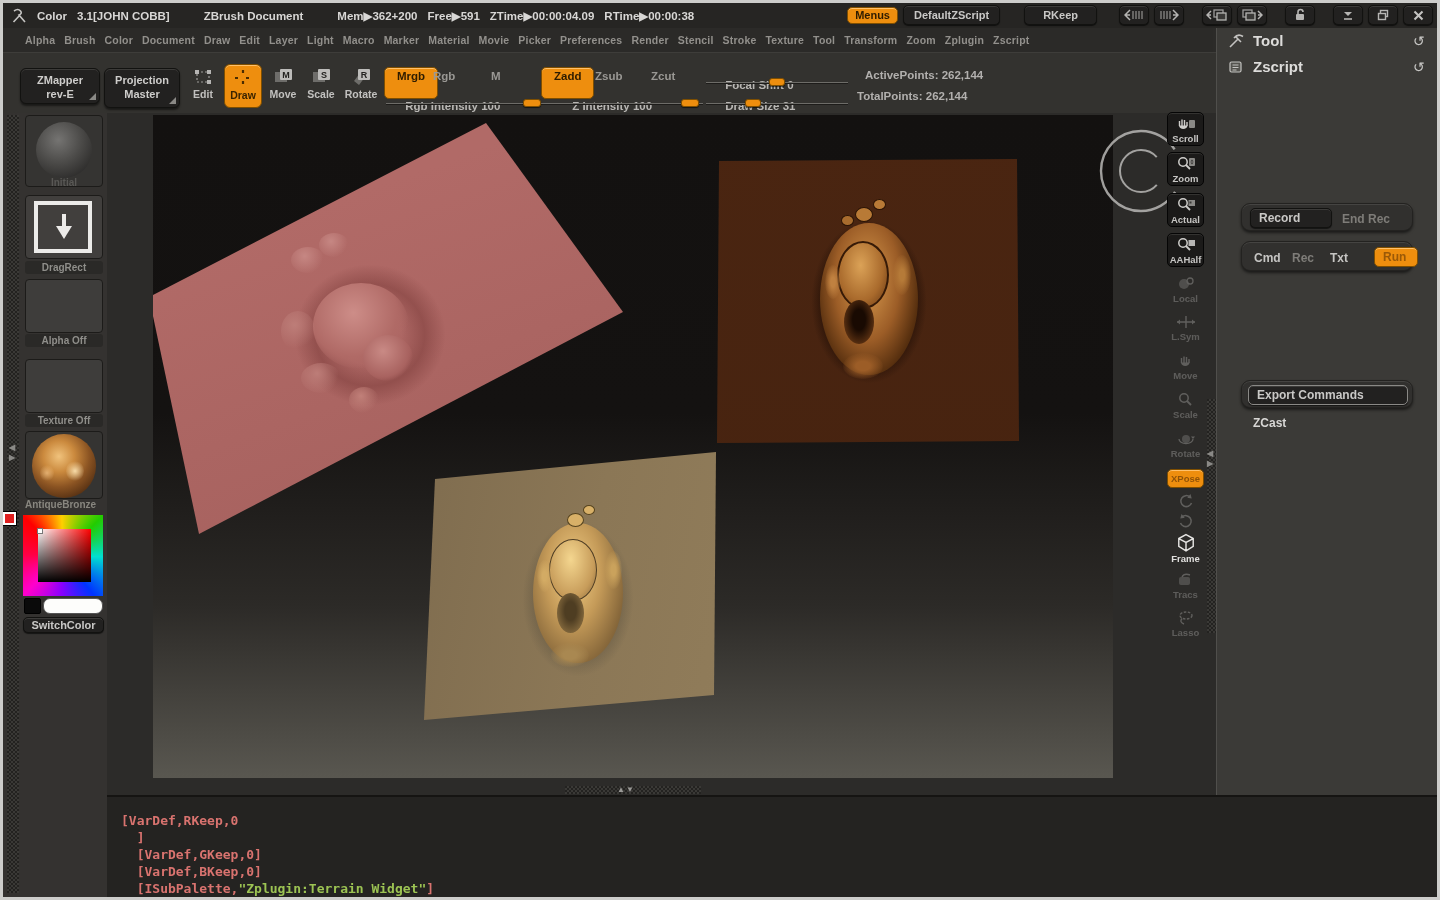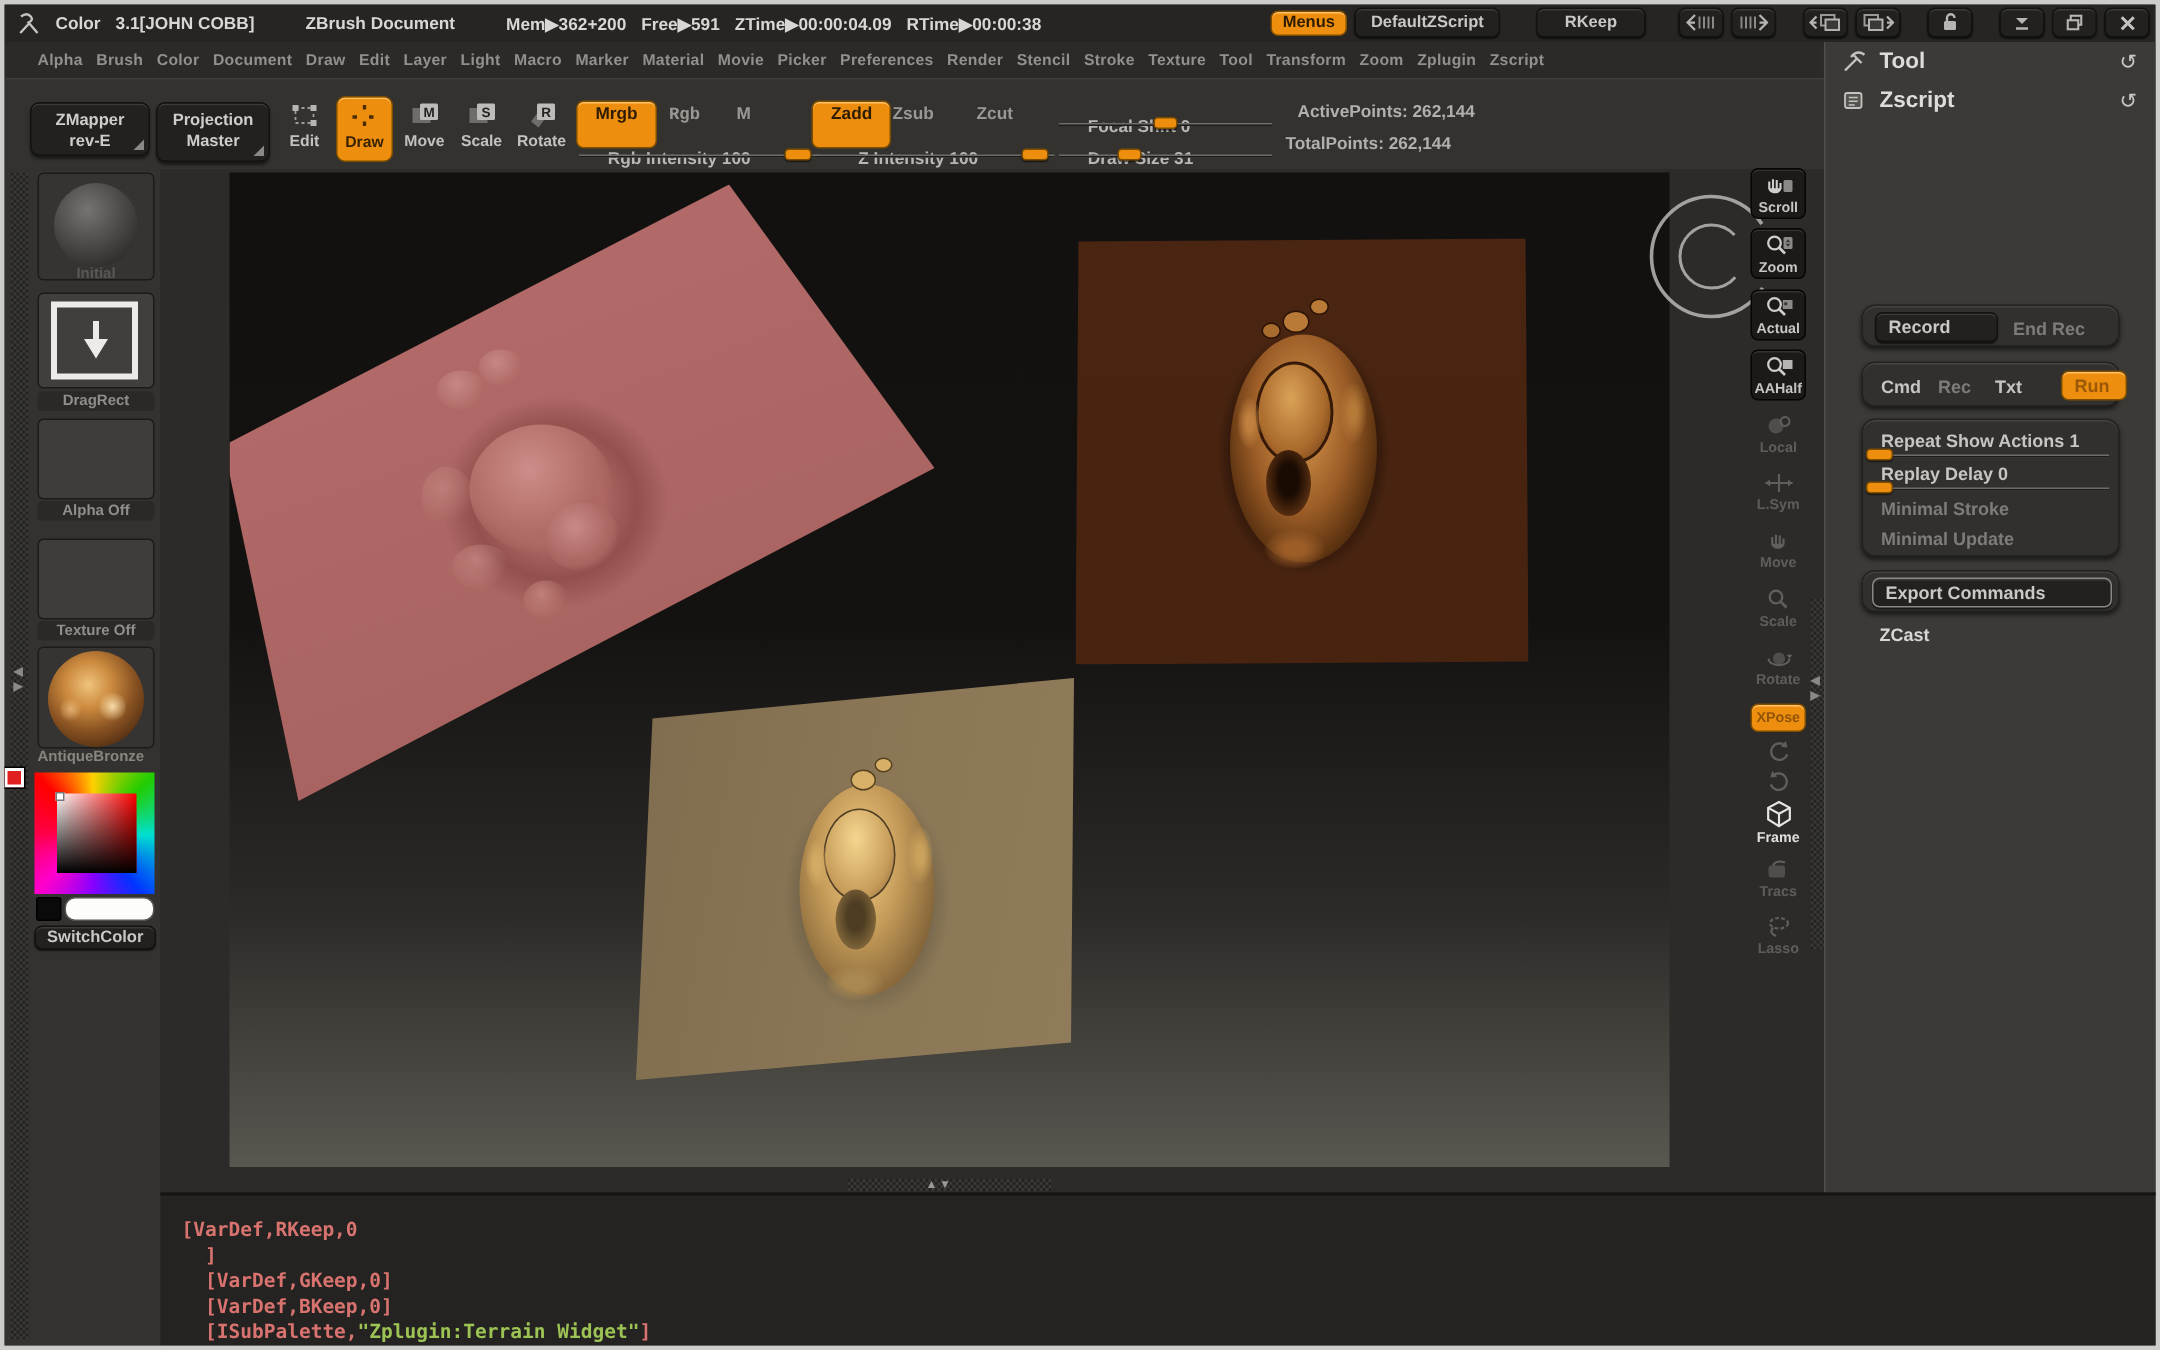--- a/index.html
+++ b/index.html
@@ -246,21 +246,21 @@
         <svg width="20" height="18" viewBox="0 0 20 18">
             <path d="M3 13 l6 -8 5 4 -6 8 z" fill="#6e6d6a"></path>
             <rect x="7" y="1" width="12" height="11" rx="1" fill="#bdbcba"></rect>
             <text x="13" y="10" font-size="9" font-family="Liberation Sans, sans-serif" font-weight="bold" fill="#232220" text-anchor="middle">R</text>
           </svg>
       </div>
       <div>Rotate</div>
     </div>
 
     <div class="btn orange chip" style="left:381px;top:14px;">Mrgb</div>
-    <div class="shelftxt" style="left:443px;top:17px;font-family:Liberation Mono, monospace;">Rgb</div>
+    <div class="shelftxt" style="left:430px;top:17px;">Rgb</div>
     <div class="shelftxt" style="left:488px;top:17px;">M</div>
     <div class="slab" style="left:383px;top:35px;">
       <span>Rgb Intensity</span> <span>100</span>
     </div>
     <div class="track" style="left:383px;top:50px;width:160px;"></div>
     <div class="handle" style="left:520px;top:46px;"></div>
 
     <div class="btn orange chip" style="left:538px;top:14px;">Zadd</div>
     <div class="shelftxt" style="left:592px;top:17px;">Zsub</div>
     <div class="shelftxt" style="left:648px;top:17px;">Zcut</div>
@@ -554,34 +554,20 @@
       <div class="gtxt" style="left:100px;top:8px;">End Rec</div>
     </div>
 
     <div class="group" style="left:24px;top:213px;width:172px;height:30px;">
       <div class="gtxt bright" style="left:12px;top:9px;">Cmd</div>
       <div class="gtxt" style="left:50px;top:9px;">Rec</div>
       <div class="gtxt bright" style="left:88px;top:9px;">Txt</div>
       <div class="btn orange gbtn" style="left:132px;top:5px;width:44px;color:rgba(70,35,0,.5);">Run</div>
     </div>
 
-    <div class="group" style="left:24px;top:251px;width:172px;height:92px;">
-      <div class="gtxt bright" style="left:12px;top:7px;">
-        <span>Repeat Show Actions</span> <span>1</span>
-      </div>
-      <div class="track" style="left:8px;top:23px;width:156px;"></div>
-      <div class="handle" style="left:2px;top:19px;"></div>
-      <div class="gtxt bright" style="left:12px;top:29px;">
-        <span>Replay Delay</span> <span>0</span>
-      </div>
-      <div class="track" style="left:8px;top:45px;width:156px;"></div>
-      <div class="handle" style="left:2px;top:41px;"></div>
-      <div class="gtxt" style="left:12px;top:52px;">Minimal Stroke</div>
-      <div class="gtxt" style="left:12px;top:72px;">Minimal Update</div>
-    </div>
 
     <div class="group" style="left:24px;top:352px;width:172px;height:28px;">
       <div class="btn gbtn" style="left:6px;top:4px;width:160px;border-color:#8a8986;">Export Commands</div>
     </div>
 
     <div class="abs" style="left:36px;top:388px;color:#d8d7d5;font-size:12px;">ZCast</div>
   </div>
 
   <div class="abs codearea">
     <div class="codeline pink" style="top:16px;"><span>[VarDef,RKeep,0</span><span class="green"></span><span></span></div>

